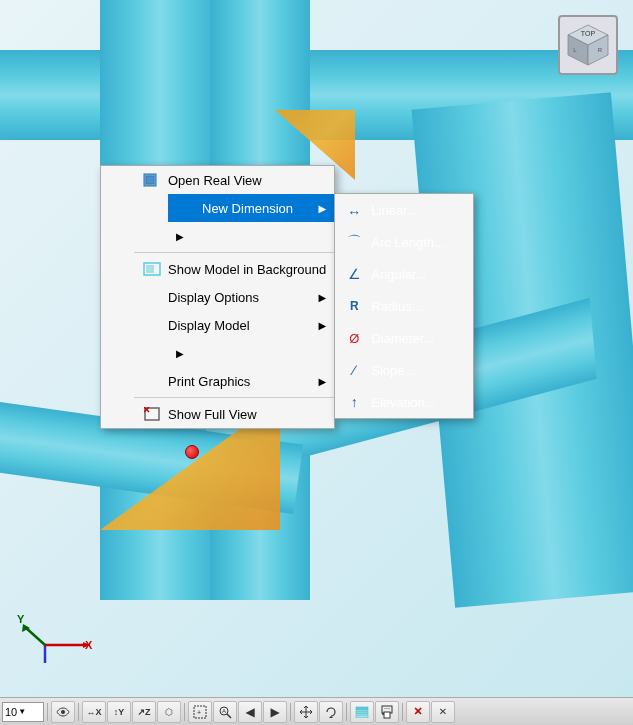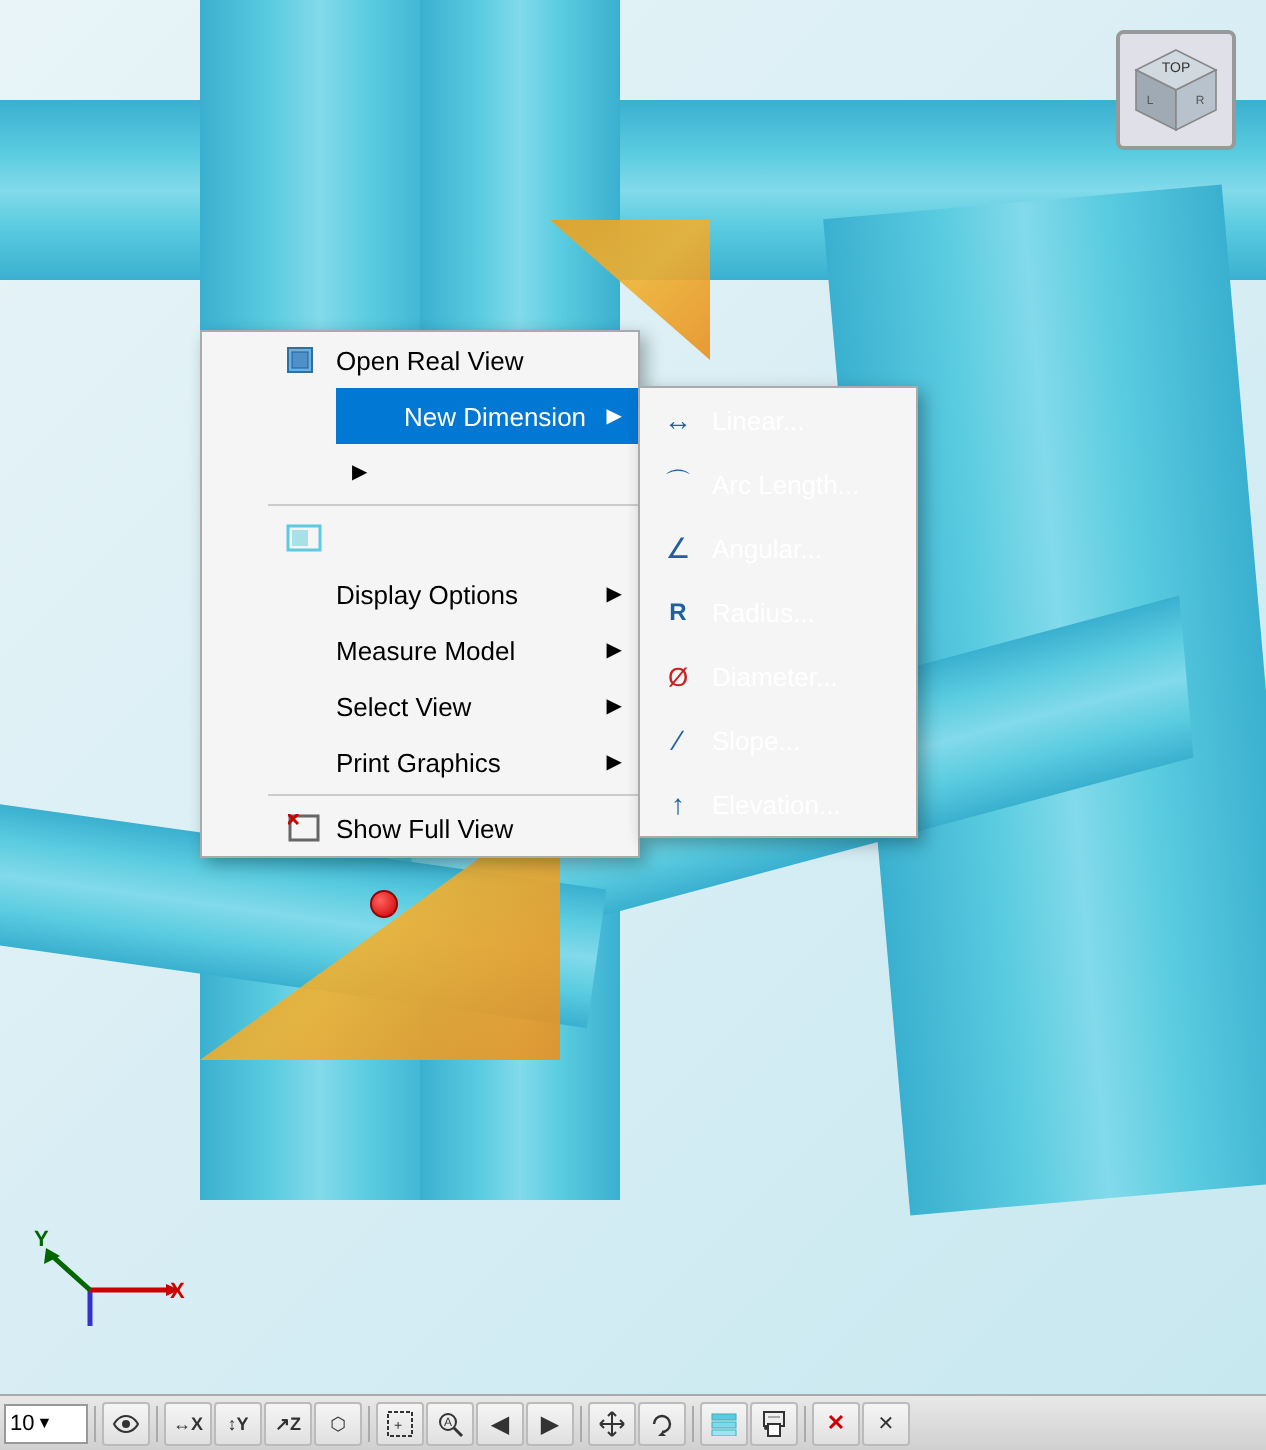--- a/index.html
+++ b/index.html
@@ -383,37 +383,37 @@
 
   <div class="menu-separator"></div>
 
   <div class="menu-item">
     <span class="menu-icon">
       <svg width="18" height="14" viewBox="0 0 18 14" xmlns="http://www.w3.org/2000/svg">
         <rect x="1" y="1" width="16" height="12" fill="none" stroke="#5bcce0" stroke-width="1.5"></rect>
         <rect x="3" y="3" width="8" height="8" fill="#5bcce0" opacity="0.5"></rect>
       </svg>
     </span>
+    <span class="menu-label">Show Model in Background</span>
   </div>
 
   <div class="menu-item">
     <span class="menu-icon"></span>
     <span class="menu-label">Display Options</span>
     <span class="menu-arrow">▶</span>
   </div>
 
   <div class="menu-item">
     <span class="menu-icon"></span>
-    <span class="menu-label">Measure Model</span>
+    <span class="menu-label">Display Model</span>
     <span class="menu-arrow">▶</span>
   </div>
 
   <div class="menu-item">
     <span class="menu-icon"></span>
-    <span class="menu-label">Select View</span>
     <span class="menu-arrow">▶</span>
   </div>
 
   <div class="menu-item">
     <span class="menu-icon"></span>
     <span class="menu-label">Print Graphics</span>
     <span class="menu-arrow">▶</span>
   </div>
 
   <div class="menu-separator"></div>

